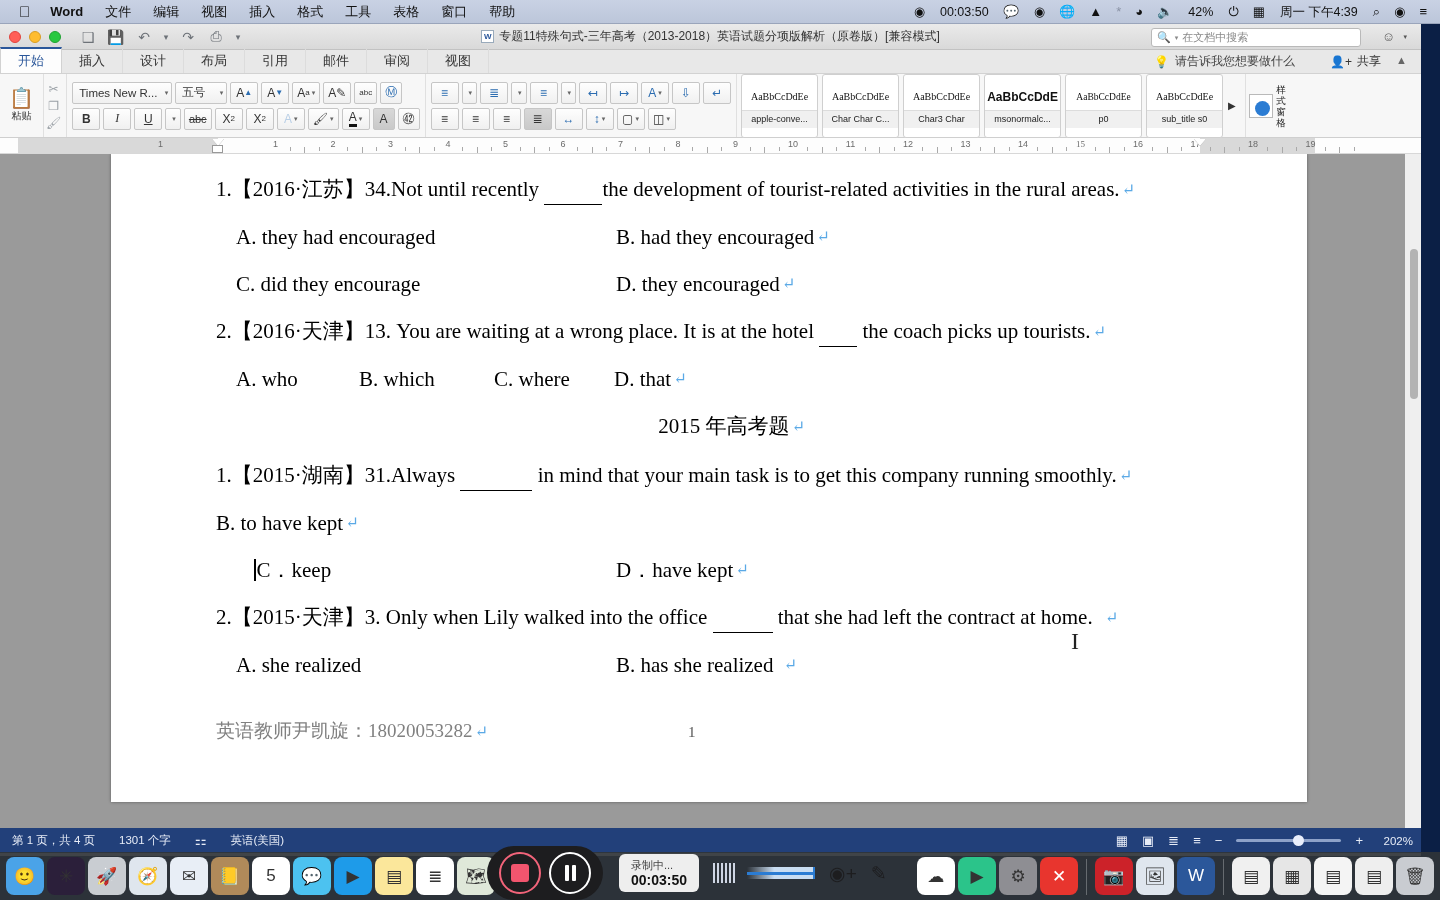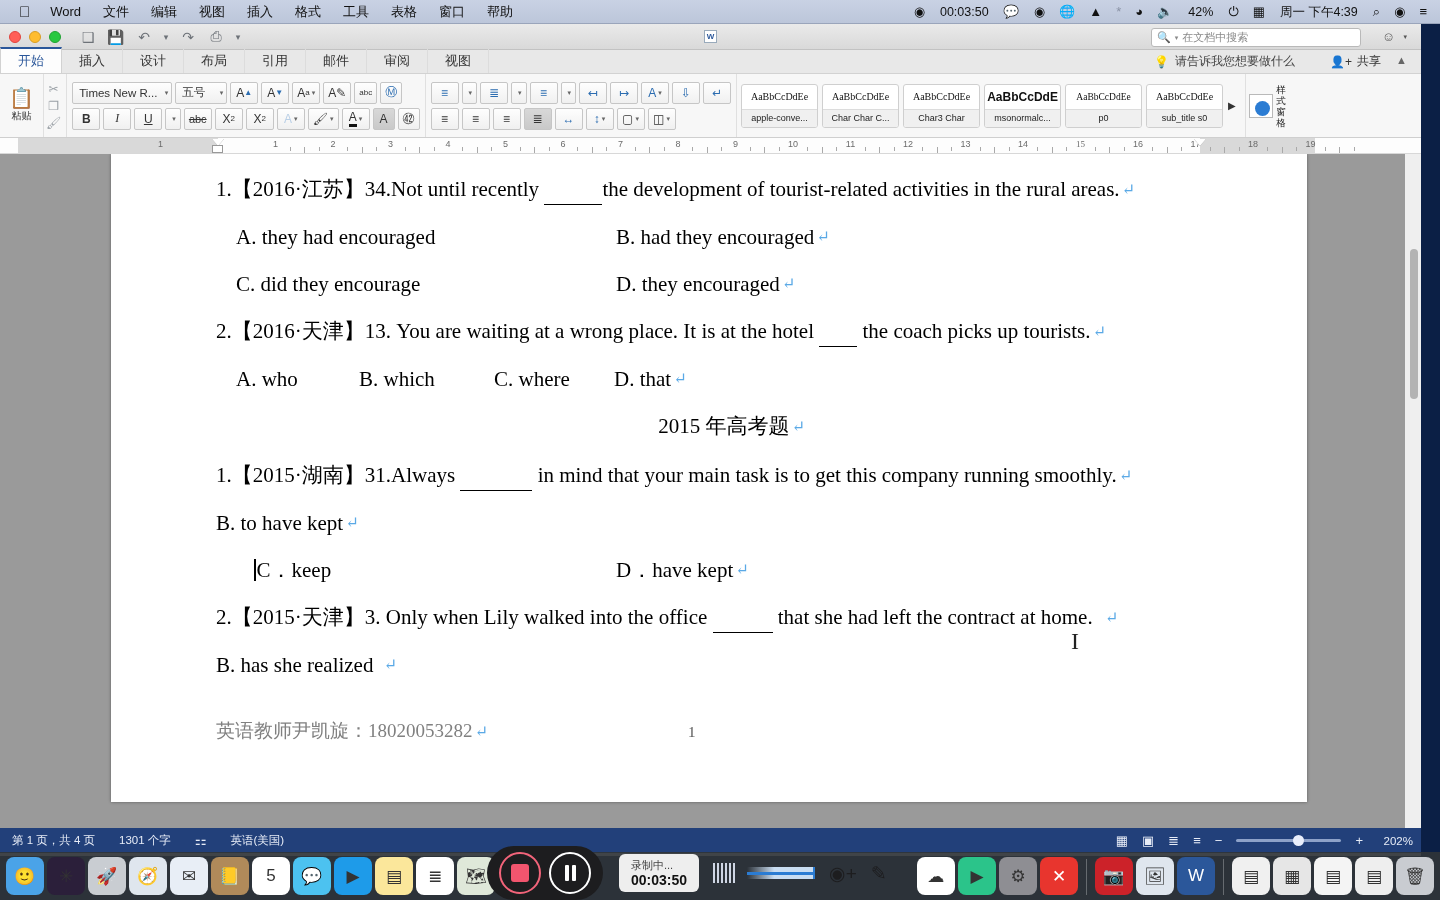--- a/index.html
+++ b/index.html
@@ -12,21 +12,21 @@
 
   
   .menubar {
     position: absolute; top: 0; left: 0; width: 1440px; height: 24px;
     background: linear-gradient(#c9d2e4, #bcc6da);
     display: flex; align-items: center; font-size: 13px; color: #111;
     border-bottom: 1px solid #9aa5bb;
   }
   .mb-left { display: flex; align-items: center; gap: 0; padding-left: 10px; }
   .mb-item { padding: 0 11px; line-height: 24px; white-space: nowrap; }
-  .mb-item.bold { font-weight: normal; }
+  .mb-item.bold { font-weight: bold; }
   .apple { font-size: 15px; padding: 0 9px; line-height: 22px; }
   .mb-right { position: absolute; right: 6px; display: flex; align-items: center; gap: 0; }
   .mb-right .mb-item { padding: 0 8px; font-size: 12.5px; }
   .mb-icon { padding: 0 7px; font-size: 13px; line-height: 24px; }
   .dim { color: #8b93a6; }
 
   
   .word-window {
     position: absolute; top: 24px; left: 0; width: 1421px; height: 832px;
     background: #f4f4f4; overflow: hidden;
@@ -113,21 +113,21 @@
   .bnum { font-weight: bold; }
   .ital { font-style: italic; font-family: "Liberation Serif", serif; }
   .undl { text-decoration: underline; }
   .strk { text-decoration: line-through; font-size: 11px; }
   .sub sub, .sup sup { font-size: 8px; }
 
   
   .styles-grp { display: flex; align-items: center; padding: 0 4px; border-right: 1px solid #e0e0e0; }
   .sty-strip { display: flex; gap: 4px; }
   .sty {
-    width: 77px; height: 44px; border: 1px solid #cfcfcf; border-radius: 3px;
+    width: 77px; height: 64px; border: 1px solid #cfcfcf; border-radius: 3px;
     background: #fff; display: flex; flex-direction: column; align-items: center;
     justify-content: center; overflow: hidden;
   }
   .sty-top { font-family: "Liberation Serif", serif; font-size: 10px; color: #111;
              height: 26px; display: flex; align-items: center; white-space: nowrap; }
   .sty-top.sans { font-family: "Liberation Sans", sans-serif; font-weight: bold; font-size: 12px; }
   .sty-top.plain { font-family: "Liberation Serif", serif; font-size: 9.5px; }
   .sty-bot {
     width: 100%; height: 18px; background: #f0f0f0; border-top: 1px solid #dcdcdc;
     font-size: 9px; color: #222; display: flex; align-items: center; justify-content: center;
@@ -296,20 +296,21 @@
         <span class="qat-btn">❑</span>
         <span class="qat-btn">💾</span>
         <span class="qat-btn">↶</span>
         <span class="qat-btn sm">▾</span>
         <span class="qat-btn">↷</span>
         <span class="qat-btn">⎙</span>
         <span class="qat-btn sm">▾</span>
       </div>
       <div class="doctitle">
         <span class="doc-ic">W</span>
+        <span>专题11特殊句式-三年高考（2013-2018）英语试题分项版解析（原卷版）[兼容模式]</span>
       </div>
       <div class="win-search">
         <span>🔍</span>
         <span style="font-size:7px">▾</span>
         <span>在文档中搜索</span>
       </div>
       <span class="smiley">☺</span>
       <span class="smiley-c">▾</span>
     </div>
 
@@ -613,20 +614,21 @@
         <div class="line opts">
           <span class="opt-a" style="padding-left:38px"><span class="cursor-caret"></span><span>C．keep</span></span>
           <span class="opt-b">D．have kept</span>
             <span class="pilcrow">↵</span>
         </div>
 
         <div class="line">
           <span>2.【2015·天津】3. Only when Lily walked into the office </span><span class="blank" style="width:60px">&nbsp;</span><span> that she had left the contract at home.</span><span class="pilcrow" style="margin-left:12px">↵</span>
         </div>
         <div class="line opts">
+          <span class="opt-a">A. she realized</span>
           <span class="opt-b">B. has she realized</span>
             <span class="pilcrow" style="margin-left:10px">↵</span>
         </div>
 
         <div class="footer-line">
           <span class="footer-txt">英语教师尹凯旋：18020053282</span>
             <span class="pilcrow">↵</span>
           <span class="pagenum">1</span>
         </div>
       </div>

